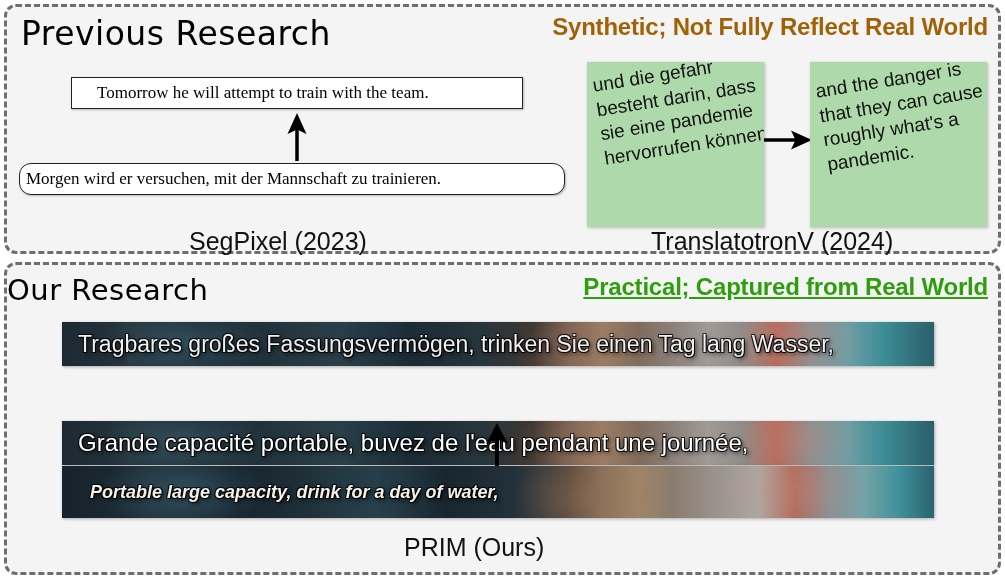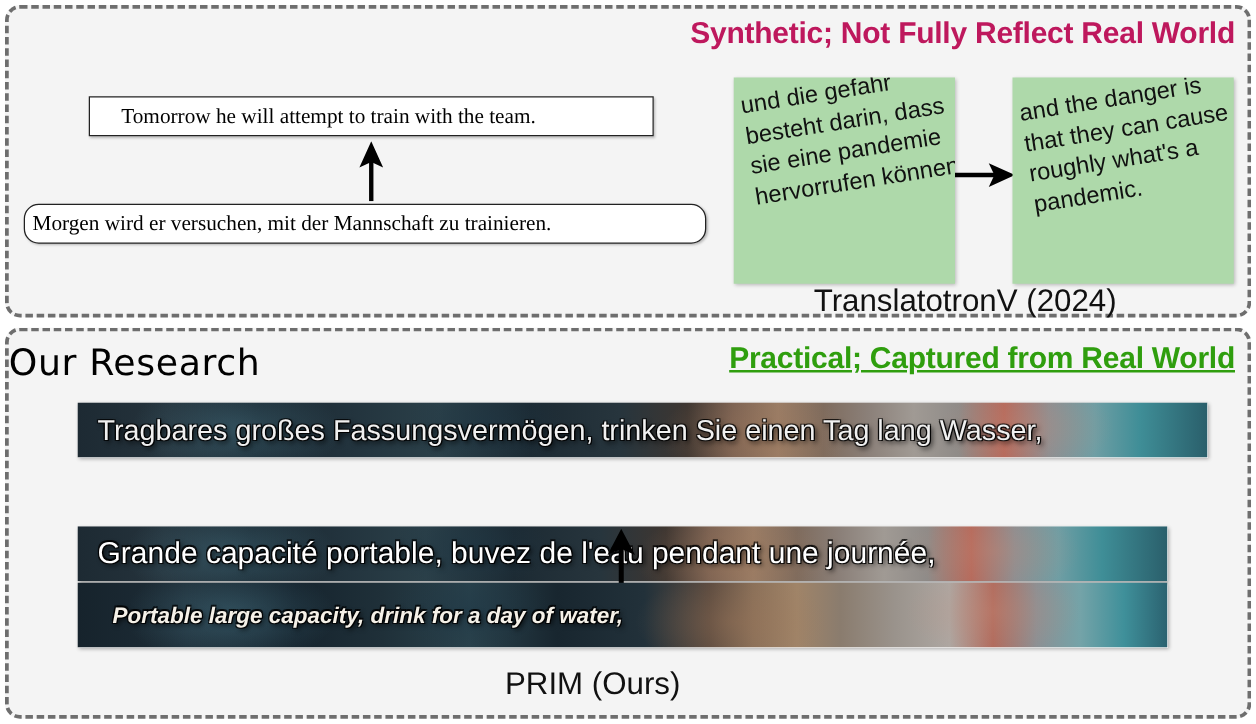--- a/index.html
+++ b/index.html
@@ -67,21 +67,21 @@
     position: absolute;
     font-family: "Liberation Sans", sans-serif;
     font-weight: bold;
     font-size: 24px;
     white-space: nowrap;
     letter-spacing: -0.2px;
   }
   #tag-synthetic {
     right: 10px;
     top: 6px;
-    color: #be185d;
+    color: #a16207;
   }
   #tag-practical {
     right: 10px;
     top: 8px;
     color: #2f9e0e;
     text-decoration: underline;
   }
 
   
   .textbox {
@@ -186,21 +186,21 @@
     width: 48px;
     height: 30px;
   }
 
   
   .strip {
     position: absolute;
     overflow: hidden;
     box-shadow: 1px 1px 3px rgba(0,0,0,0.3);
   }
-  #strip-de { left: 62px; top: 322px;  width: 872px; height: 44px; padding-left: 32px; }
+  #strip-de { left: 62px; top: 322px;  width: 872px; height: 44px; }
   #strip-fr { left: 62px; top: 377px;  width: 872px; height: 44px; margin-top: 44px; }
   #strip-en { left: 62px; top: 466px;  width: 872px; height: 52px; }
 
   .strip-bg {
     position: absolute;
     inset: 0;
     
     background:
       linear-gradient(90deg,
         #1d2a33 0%,
@@ -297,32 +297,34 @@
     height: 44px;
   }
 </style>
 </head>
 <body>
 
 <div class="figure">
 
   <div class="panel" id="panel-previous">
 
+    <div class="panel-title" id="title-previous">Previous Research</div>
 
     <div class="panel-tag" id="tag-synthetic">Synthetic; Not Fully Reflect Real World</div>
 
     <div class="textbox" id="box-english-seg">Tomorrow he will attempt to train with the team.</div>
 
     <svg id="arrow-up-seg" viewBox="0 0 30 48">
       <line x1="15" y1="48" x2="15" y2="14" stroke="#000" stroke-width="3.5"></line>
       <polygon points="15,0 5.5,21 15,16.5 24.5,21" fill="#000"></polygon>
     </svg>
 
     <div class="textbox" id="box-german-seg">Morgen wird er versuchen, mit der Mannschaft zu trainieren.</div>
 
+    <div class="caption" id="caption-segpixel">SegPixel (2023)</div>
 
     <div class="green-card" id="card-german">
       <div class="rot-text">und die gefahr besteht darin, dass sie eine pandemie hervorrufen können.</div>
     </div>
 
     <svg id="arrow-right-tt" viewBox="0 0 48 30">
       <line x1="0" y1="15" x2="34" y2="15" stroke="#000" stroke-width="3.5"></line>
       <polygon points="48,15 27,5.5 31.5,15 27,24.5" fill="#000"></polygon>
     </svg>
 

